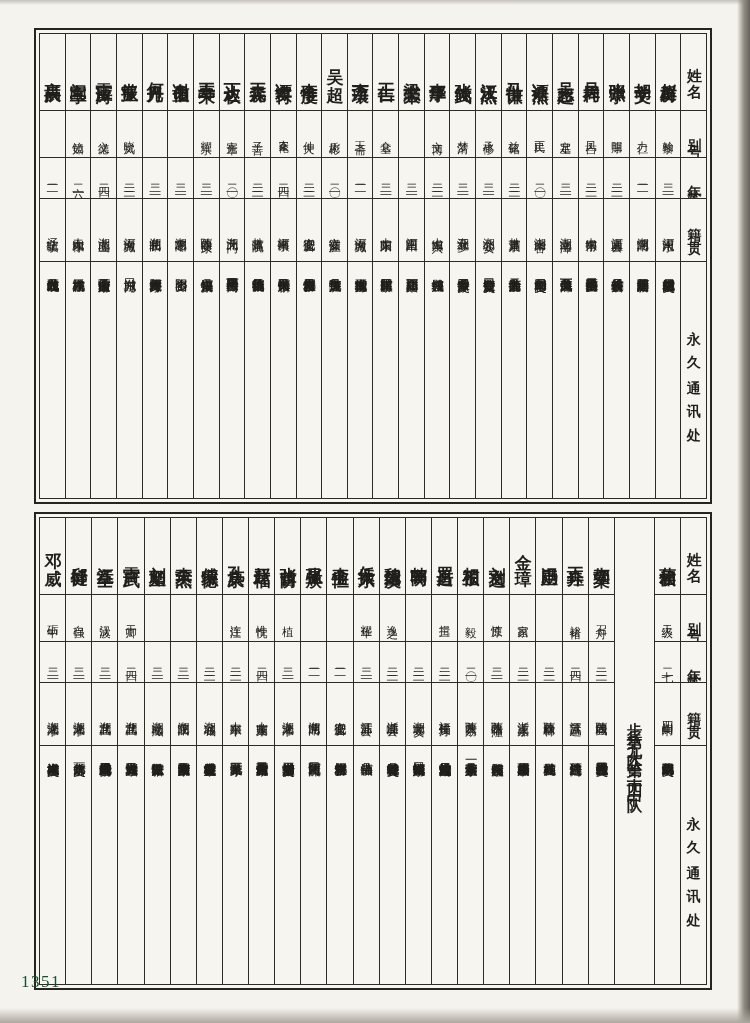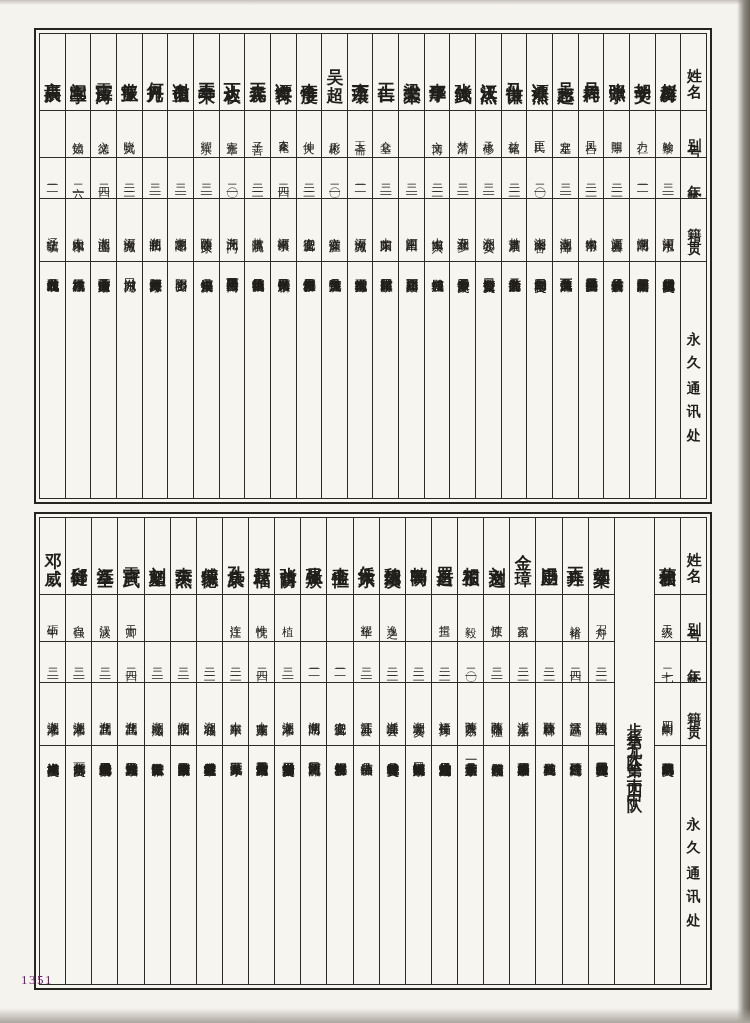--- a/index.html
+++ b/index.html
@@ -26,22 +26,22 @@
   .sp2{letter-spacing:0.95em;}
   .small{font-size:10px;letter-spacing:1px;line-height:1;}
   .hcell{font-weight:700;}
   .hcell.c0{font-size:15px;letter-spacing:1.05em;}
   .hcell.c1{font-size:14px;letter-spacing:0.5em;}
   .hcell.c2{font-size:14px;letter-spacing:0.3em;}
   .hcell.c3{font-size:14px;letter-spacing:0.9em;}
   .hcell.c4{font-size:14px;letter-spacing:1.75em;justify-content:center;padding-top:0;}
   .scell{height:100%;border-bottom:none;font-size:15.5px;font-weight:600;
          letter-spacing:0.45em;justify-content:center;}
-  .page-number{position:absolute;left:21px;top:972px;font-size:13px;letter-spacing:1.5px;
-               color:#701a75;}
+  .page-number{position:absolute;left:21px;top:972px;font-size:17px;letter-spacing:1.5px;
+               color:#14532d;}
   .scan-edge-top{position:absolute;left:0;top:0;width:100%;height:5px;
                background:linear-gradient(to bottom,#c6c2ba,rgba(198,194,186,0));}
   .scan-edge-right{position:absolute;right:0;top:0;width:13px;height:100%;
                background:linear-gradient(to right,rgba(120,115,106,0),#8f8a81 55%,#66625b);}
   .scan-edge-bottom{position:absolute;left:0;bottom:0;width:100%;height:15px;
                background:linear-gradient(to bottom,rgba(181,177,169,0),#aca79f);}
 </style>
 </head>
 <body>
 

